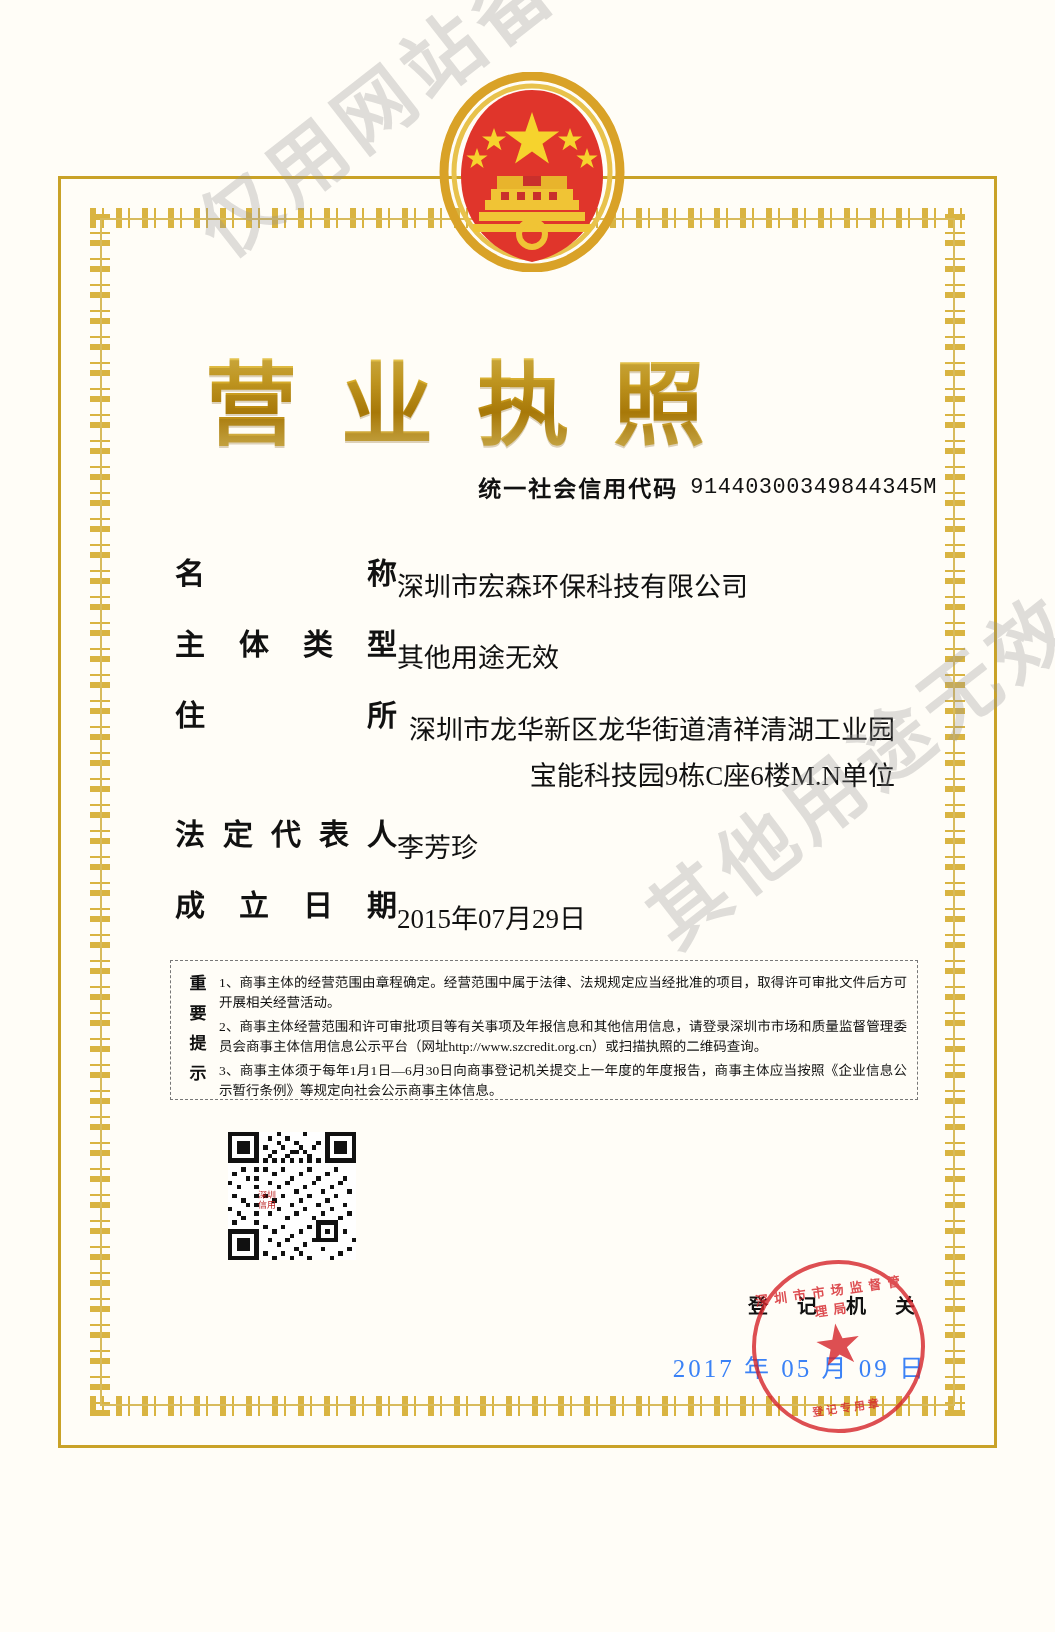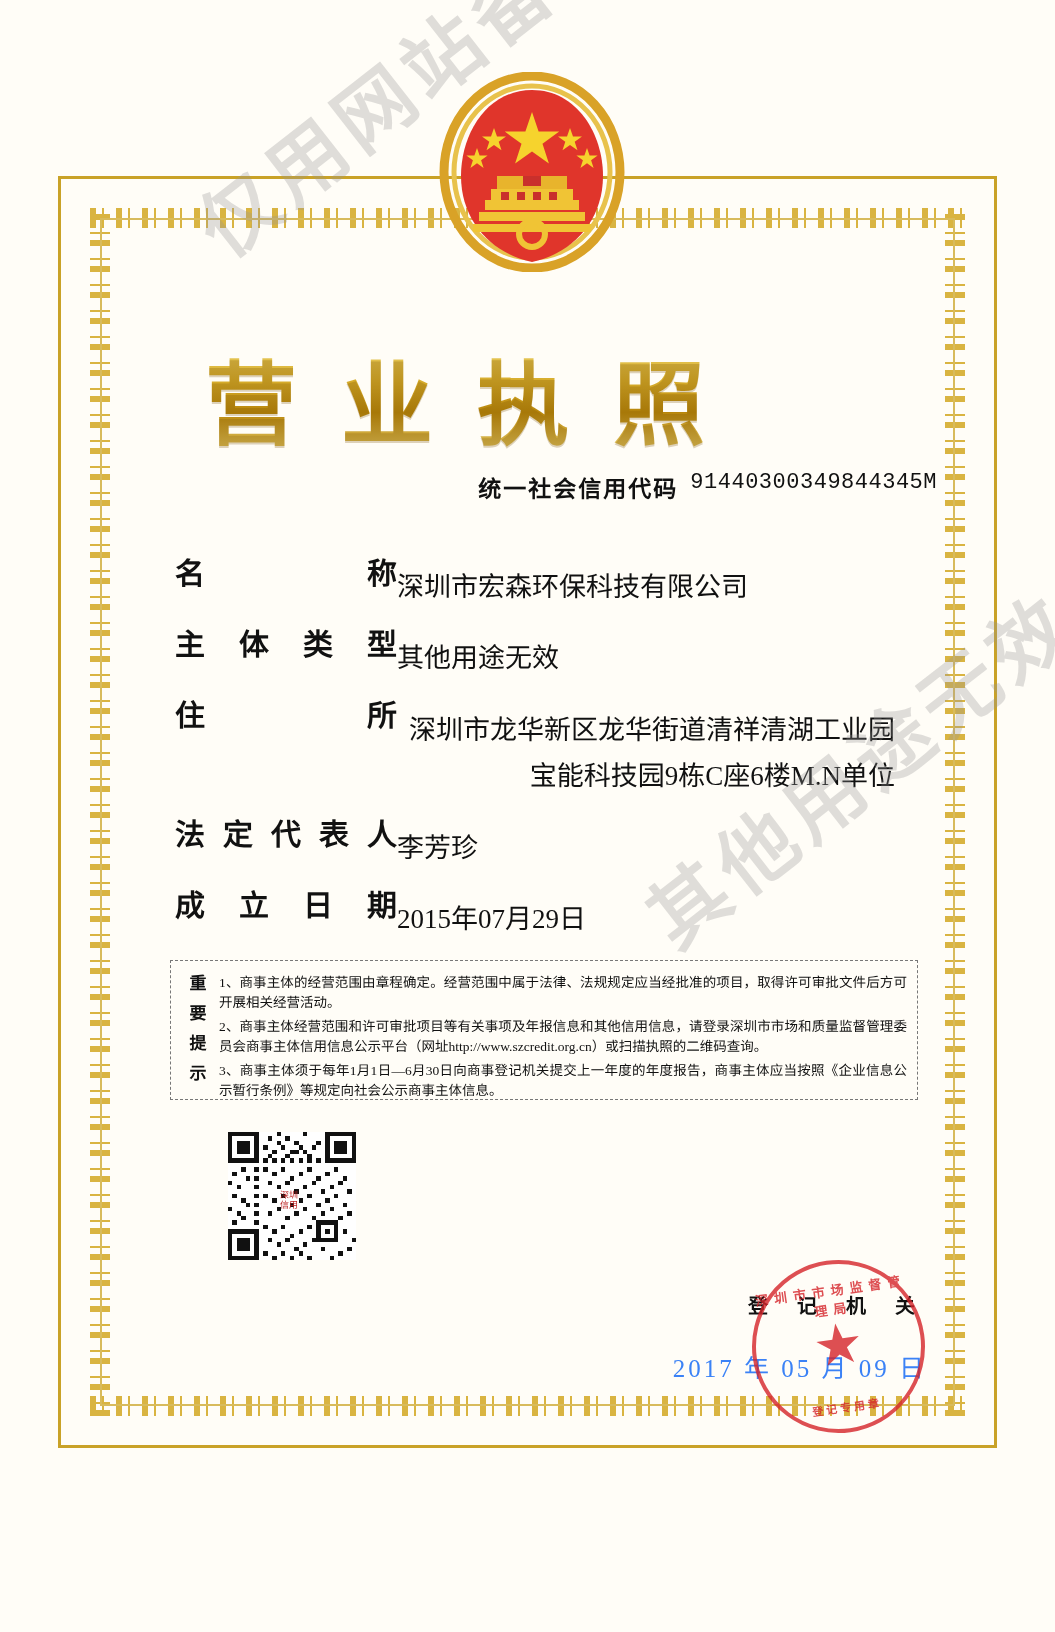--- a/index.html
+++ b/index.html
@@ -96,21 +96,21 @@
     -webkit-text-fill-color: transparent;
     text-shadow: 0 2px 0 rgba(120, 80, 0, .25);
   }
 
   
   .credit-line {
     position: absolute;
     top: 470px;
     right: 118px;
     display: flex;
-    align-items: flex-start;
+    align-items: center;
     gap: 12px;
     margin-left: 9px;
   }
   .credit-label {
     font-size: 23px;
     font-weight: bold;
     color: #111;
     letter-spacing: 2px;
   }
   .credit-value {
@@ -194,21 +194,21 @@
   .qr canvas, .qr svg { display: block; }
   .qr-stamp {
     position: absolute;
     left: 258px;
     top: 1190px;
     width: 40px;
     height: 22px;
     color: #b22;
     font-size: 9px;
     line-height: 10px;
-    text-align: right;
+    text-align: left;
     font-family: "Liberation Sans", sans-serif;
   }
 
   
   .reg-org {
     position: absolute;
     right: 128px;
     top: 1290px;
     font-size: 20px;
     font-weight: bold;

